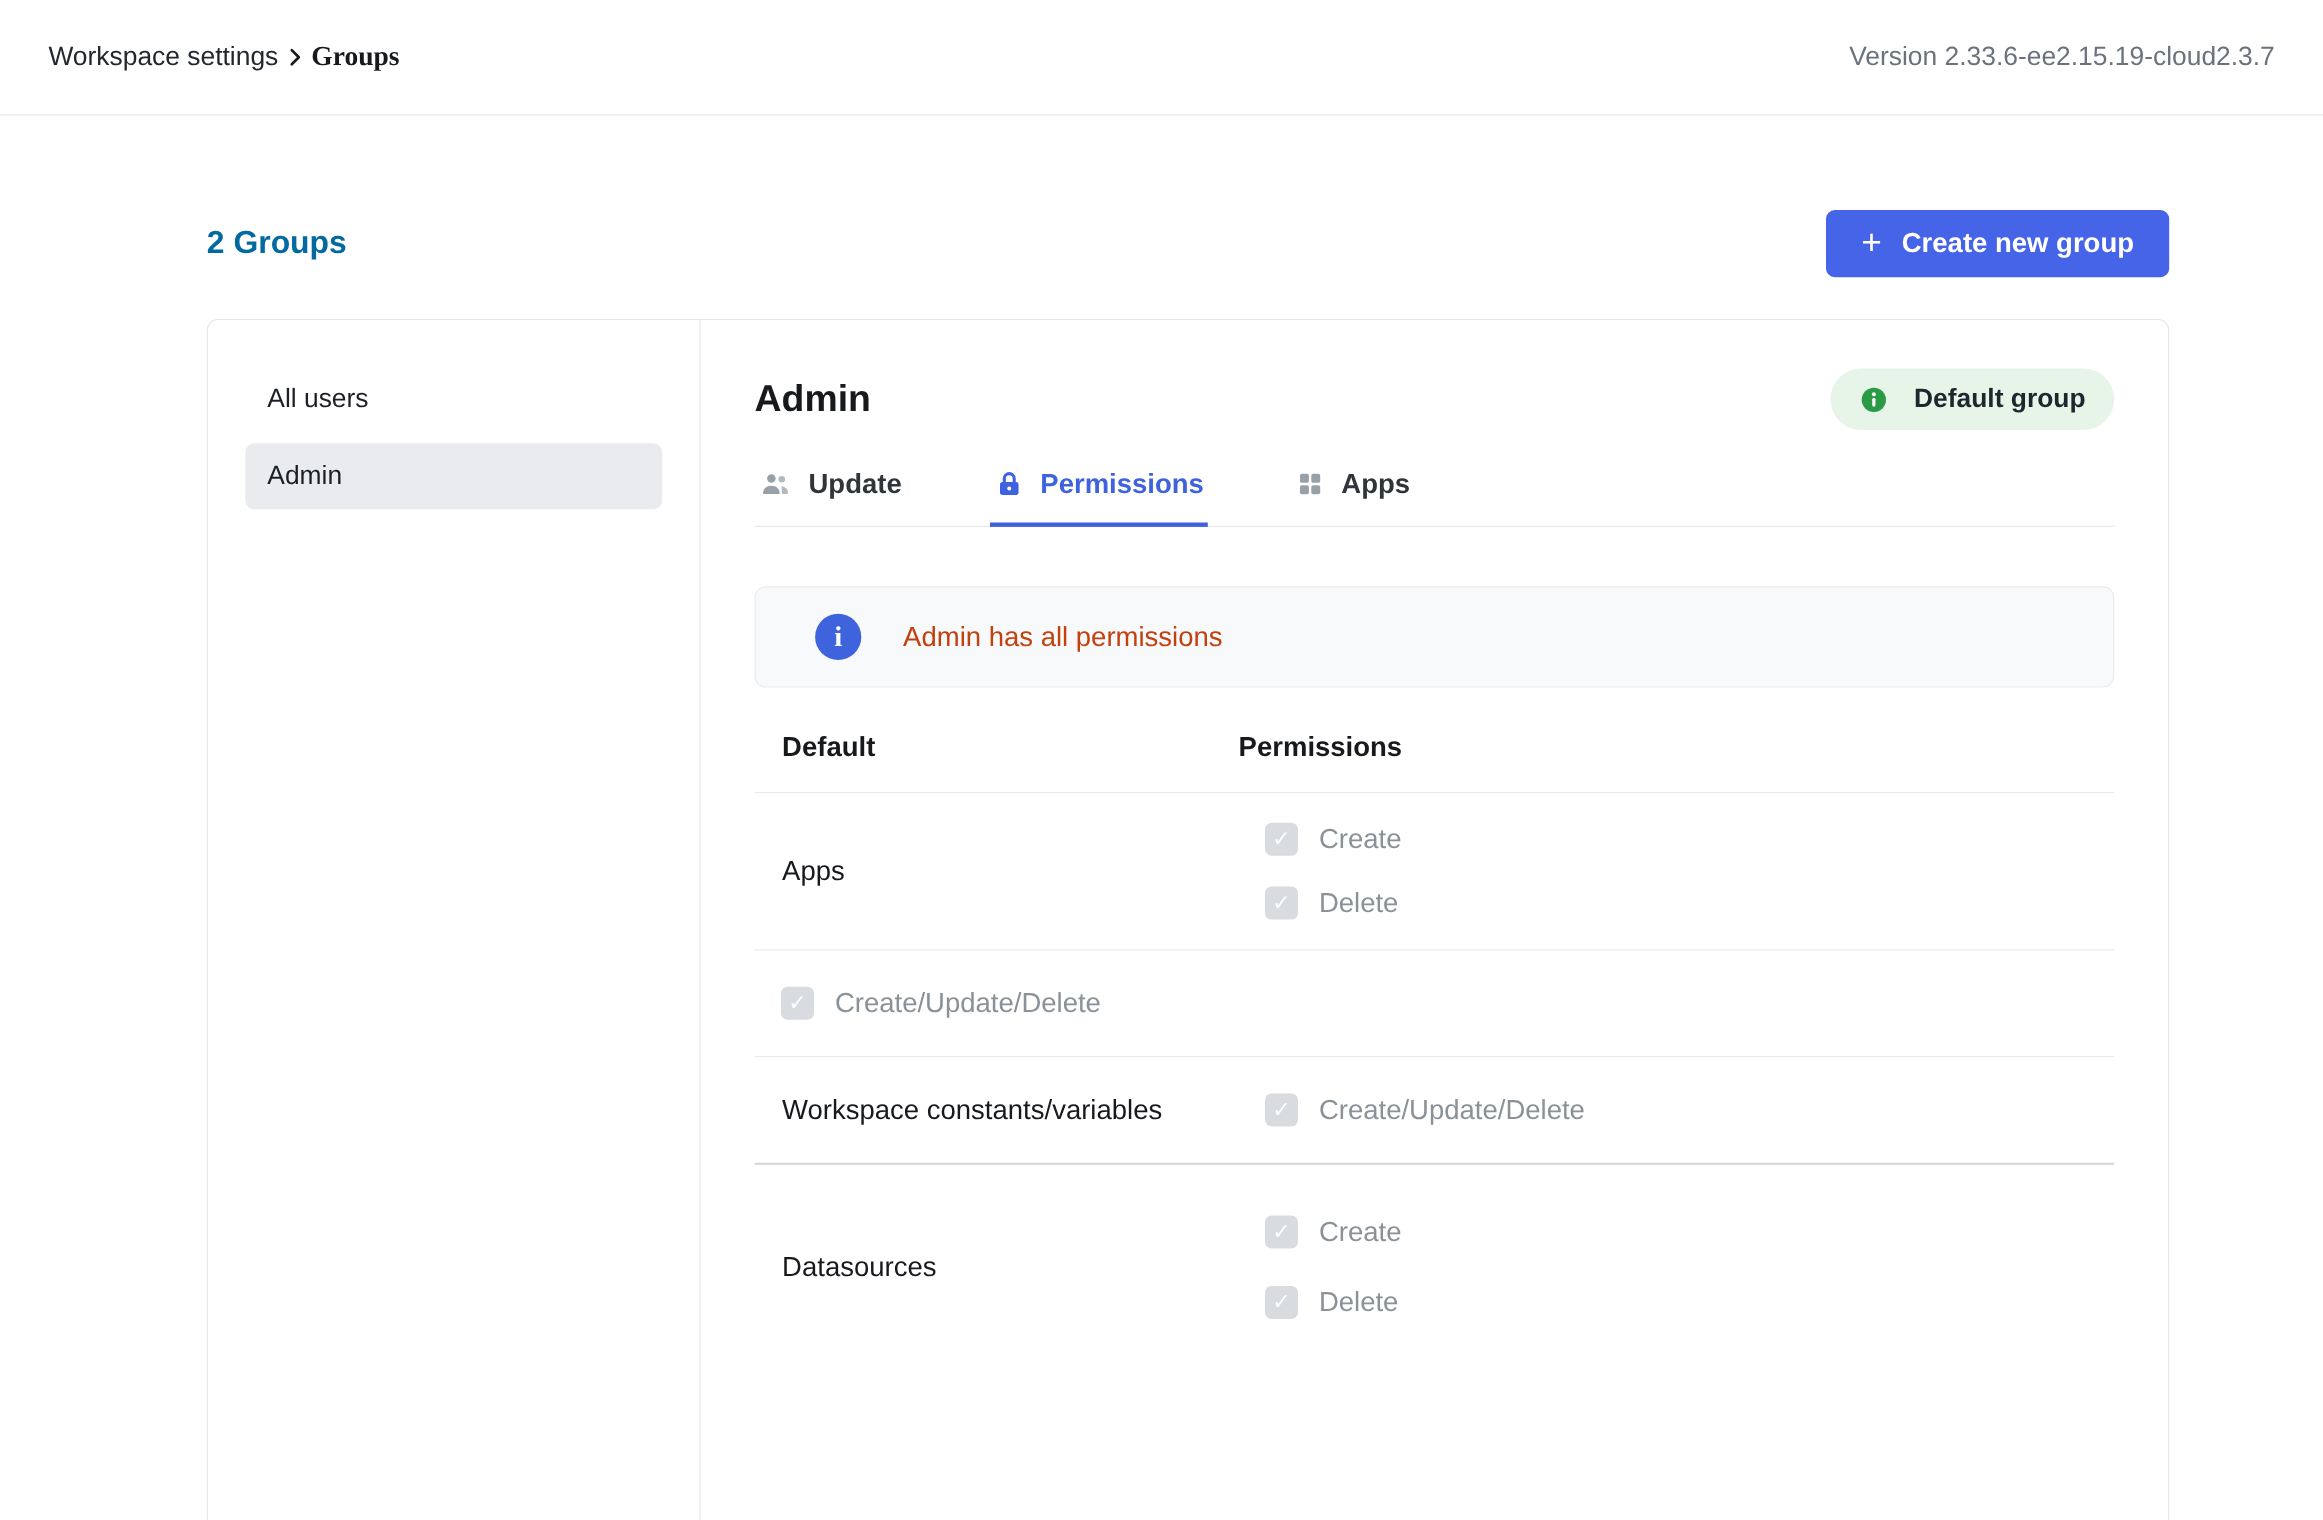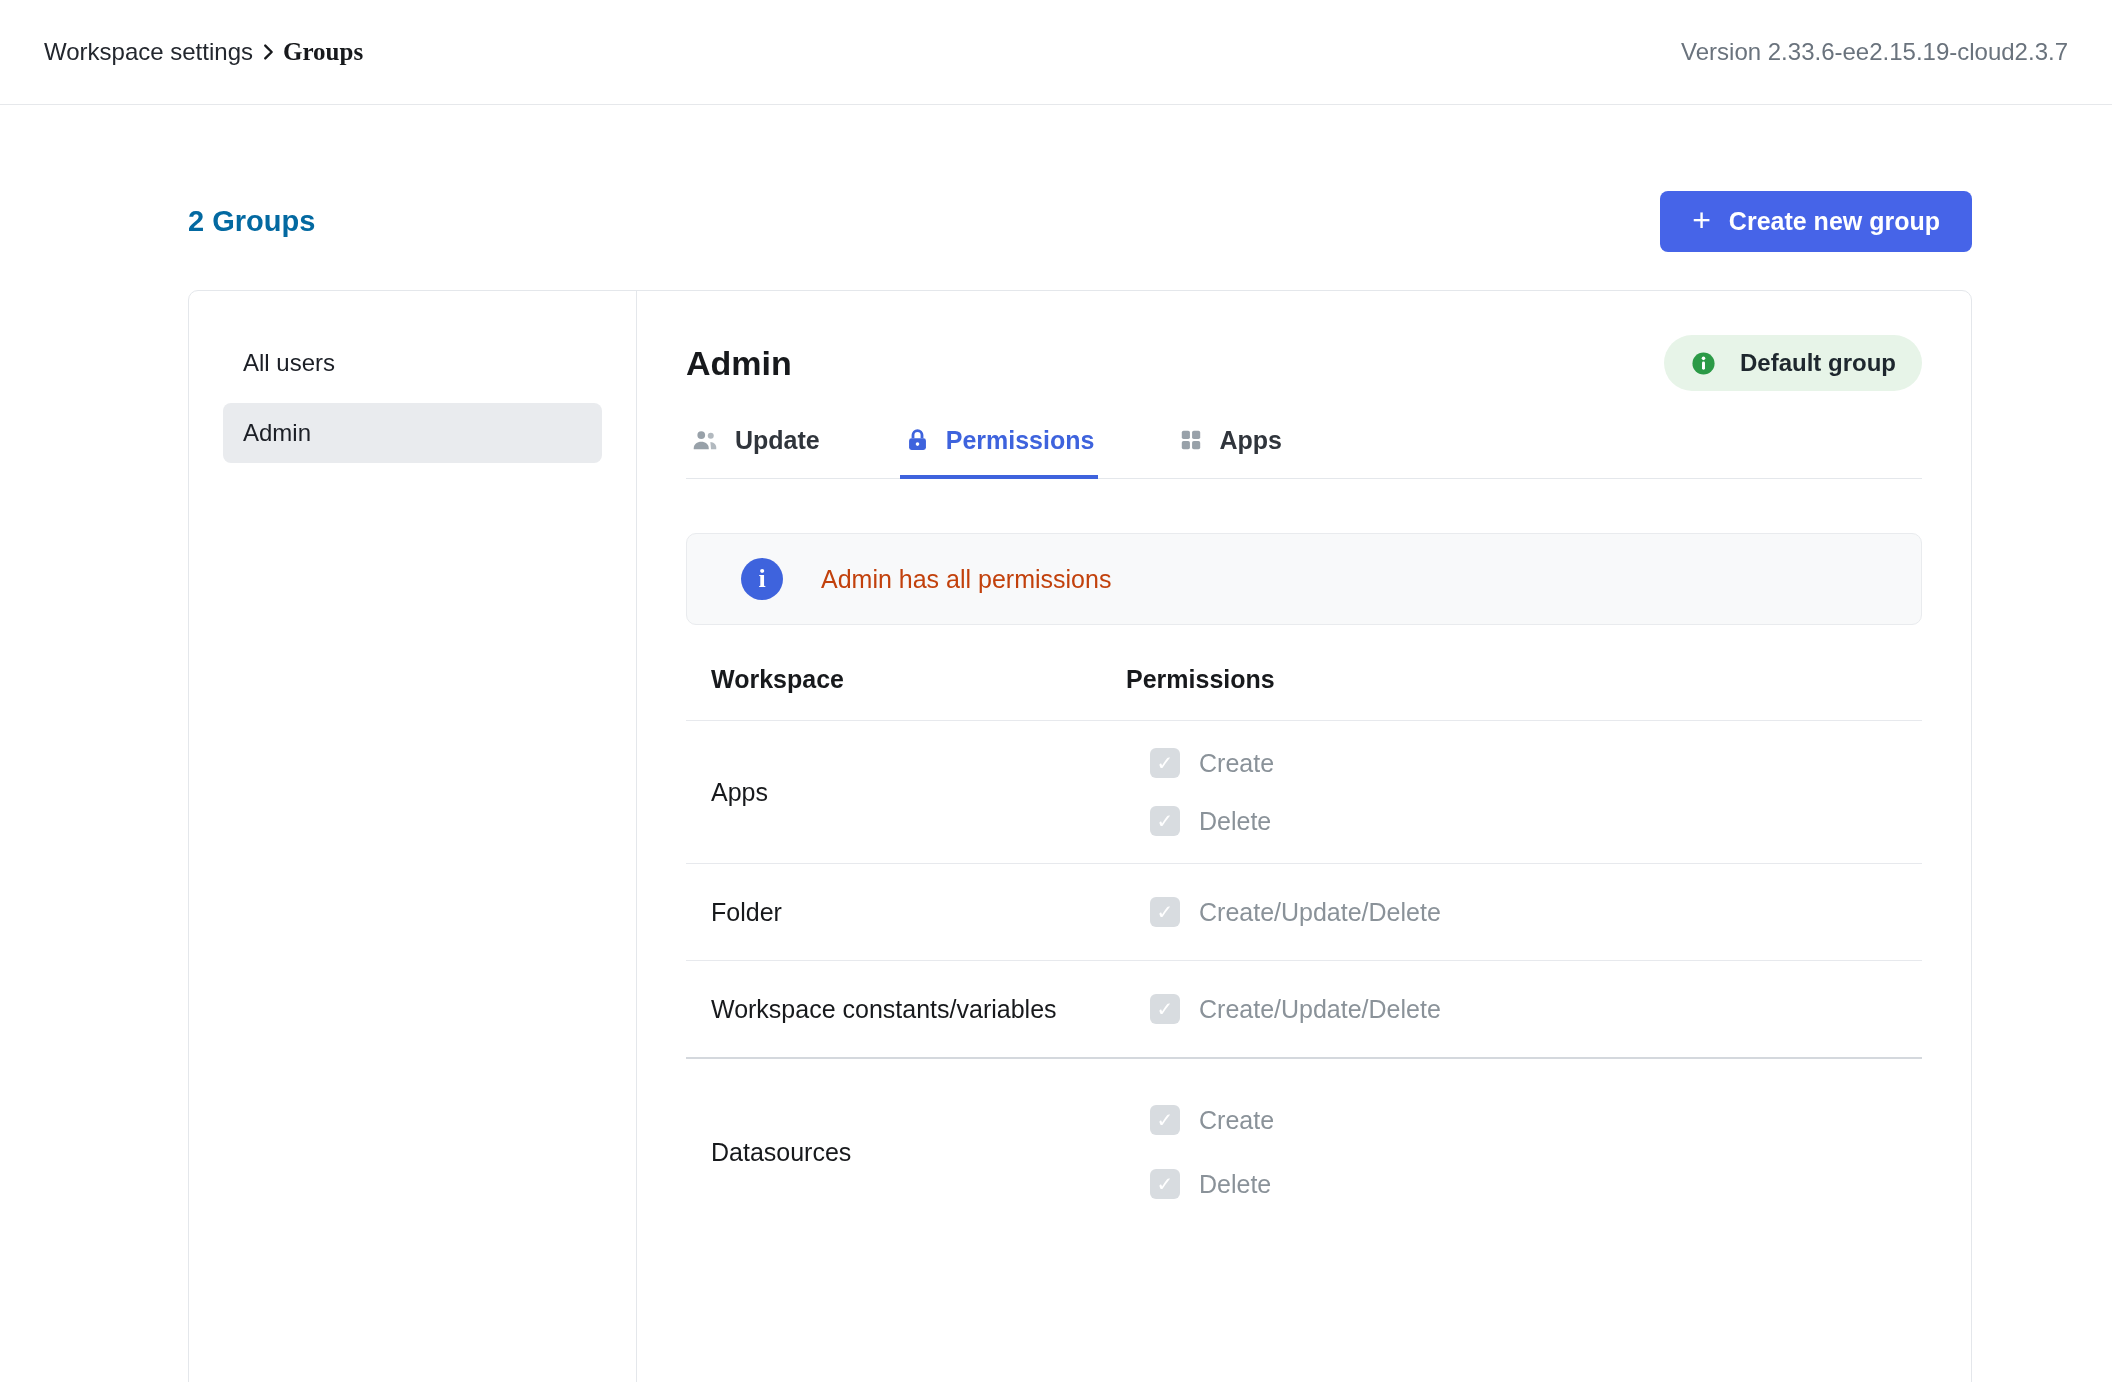--- a/index.html
+++ b/index.html
@@ -195,21 +195,21 @@
         </div>
 
         <div class="banner">
           <div class="info-dot">i</div>
           <div class="banner-text">Admin has all permissions</div>
         </div>
 
         <div class="ptable">
 
           <div class="trow thead">
-            <div class="hcell">Workspace</div>
+            <div class="hcell">Default</div>
             <div class="hcell">Permissions</div>
           </div>
 
           <div class="trow">
             <div class="rcell">Apps</div>
             <div class="pcell">
               <div class="perm">
                 <span class="cbx">
                   <span>✓</span>
                 </span>
@@ -218,21 +218,20 @@
               <div class="perm">
                 <span class="cbx">
                   <span>✓</span>
                 </span>
                 <span class="perm-label">Delete</span>
               </div>
             </div>
           </div>
 
           <div class="trow">
-            <div class="rcell">Folder</div>
             <div class="pcell single">
               <div class="perm">
                 <span class="cbx">
                   <span>✓</span>
                 </span>
                 <span class="perm-label">Create/Update/Delete</span>
               </div>
             </div>
           </div>
 

